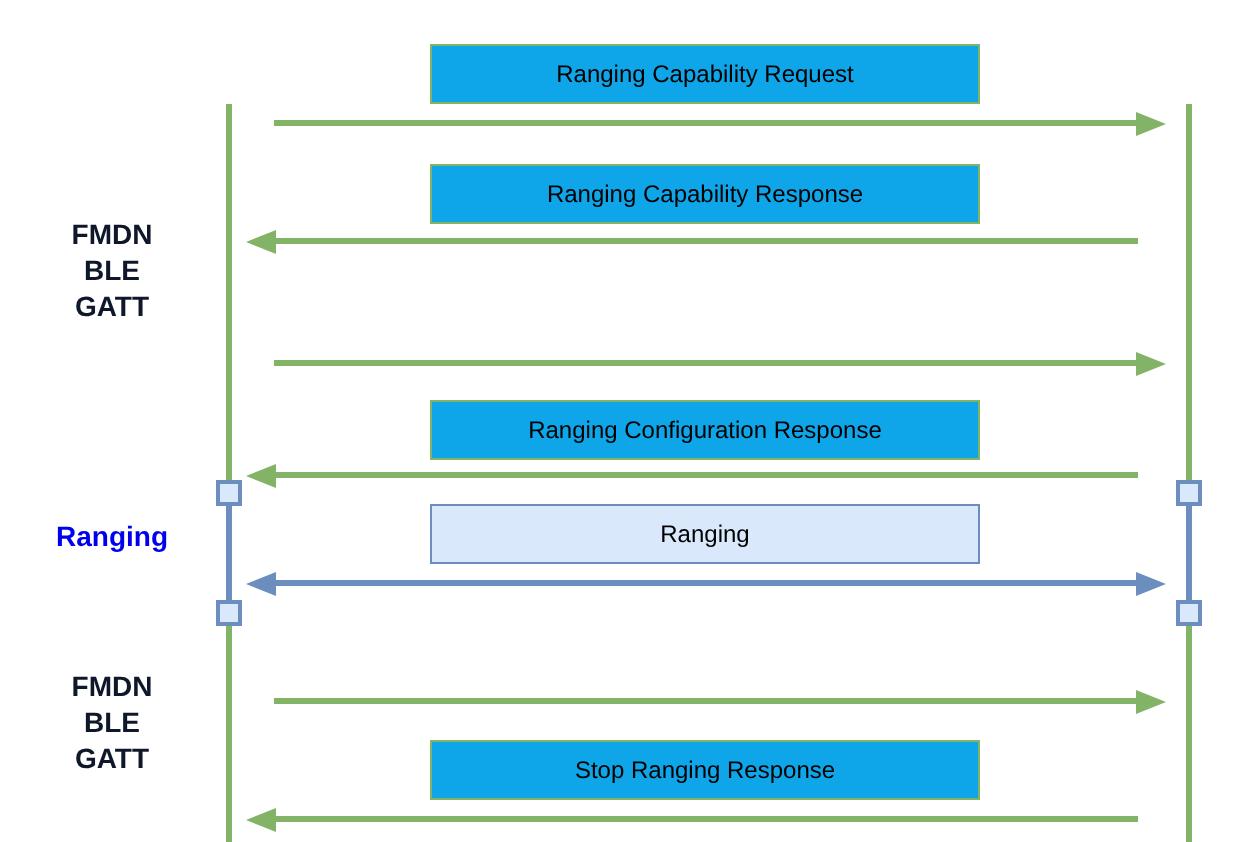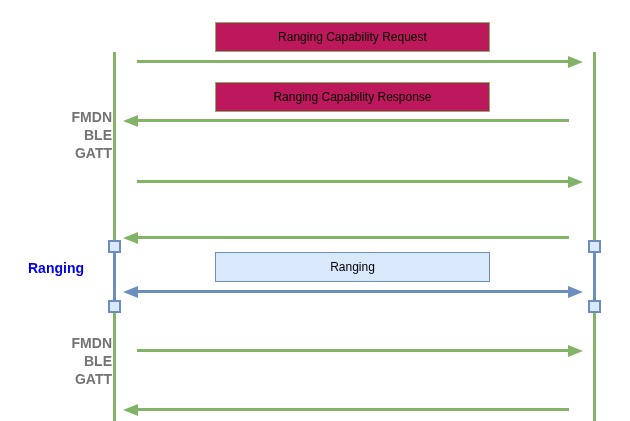--- a/index.html
+++ b/index.html
@@ -5,37 +5,37 @@
   html,body{margin:0;padding:0;background:#ffffff;}
   .stage{
     position:relative;width:630px;height:421px;background:#ffffff;overflow:hidden;
     font-family:"Liberation Sans", sans-serif;
   }
   
   .side-label{
     position:absolute;left:0;width:112px;text-align:center;
     font-weight:bold;font-size:14px;line-height:18px;
   }
-  .side-label.green{color:#737373;text-align:right;}
+  .side-label.green{color:#0f172a;}
   .side-label.blue{color:#0000ee;}
   
   .lifeline-seg{position:absolute;width:3px;}
   .seg-green{background:#82b366;}
   .seg-blue{background:#6c8ebf;}
   
   .act-square{
     position:absolute;width:9px;height:9px;background:#dae8fc;border:2px solid #6c8ebf;
   }
   
   .msg-box{
     position:absolute;left:215px;width:275px;height:30px;box-sizing:border-box;
     display:flex;align-items:center;justify-content:center;
     font-size:12px;color:#000000;
   }
-  .msg-box.green{background:#be185d;border:1.5px solid #82b366;}
+  .msg-box.green{background:#0ea5e9;border:1.5px solid #82b366;}
   .msg-box.blue{background:#dae8fc;border:1.5px solid #6c8ebf;}
   
   .arrow{position:absolute;left:137px;width:432px;height:3px;}
   .arrow.green{background:#82b366;}
   .arrow.blue{background:#6c8ebf;}
   .head{position:absolute;width:0;height:0;top:50%;transform:translateY(-50%);}
   .head.right{right:-14px;border-left:15px solid;border-top:6.5px solid transparent;border-bottom:6.5px solid transparent;}
   .head.left{left:-14px;border-right:15px solid;border-top:6.5px solid transparent;border-bottom:6.5px solid transparent;}
   .arrow.green .head{border-left-color:#82b366;border-right-color:#82b366;}
   .arrow.green .head.right{border-top-color:transparent;border-bottom-color:transparent;}
@@ -87,33 +87,39 @@
     <span>Ranging Capability Response</span>
   </div>
   <div class="arrow green" style="top:119px;">
     <span class="head left"></span>
   </div>
 
   <div class="arrow green" style="top:180px;">
     <span class="head right"></span>
   </div>
 
+  <div class="msg-box green" style="top:200px;">
+    <span>Ranging Configuration Response</span>
+  </div>
   <div class="arrow green" style="top:236px;">
     <span class="head left"></span>
   </div>
 
   <div class="msg-box blue" style="top:252px;">
     <span>Ranging</span>
   </div>
   <div class="arrow blue" style="top:290px;">
     <span class="head left"></span>
     <span class="head right"></span>
   </div>
 
   <div class="arrow green" style="top:349px;">
     <span class="head right"></span>
   </div>
 
+  <div class="msg-box green" style="top:370px;">
+    <span>Stop Ranging Response</span>
+  </div>
   <div class="arrow green" style="top:408px;">
     <span class="head left"></span>
   </div>
 
 </div>
 
 </body></html>

